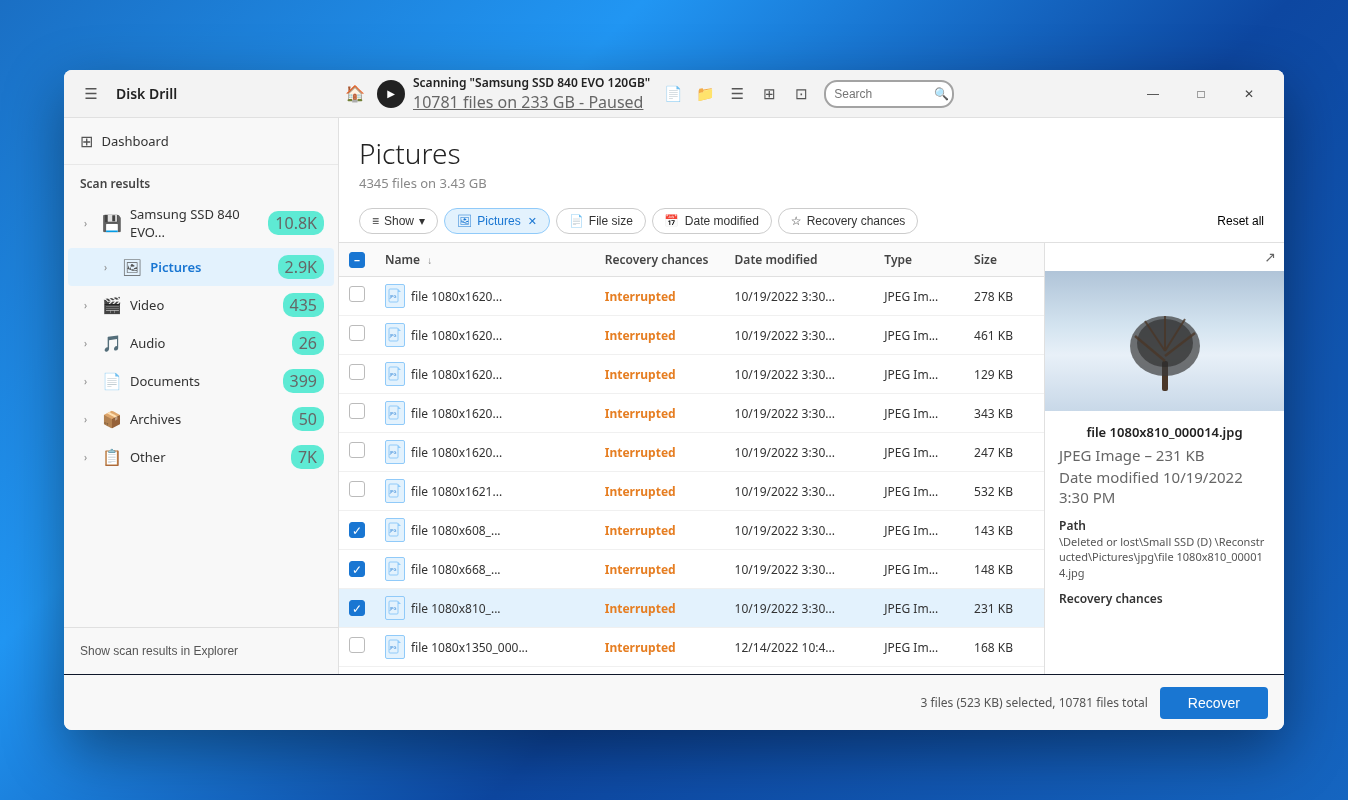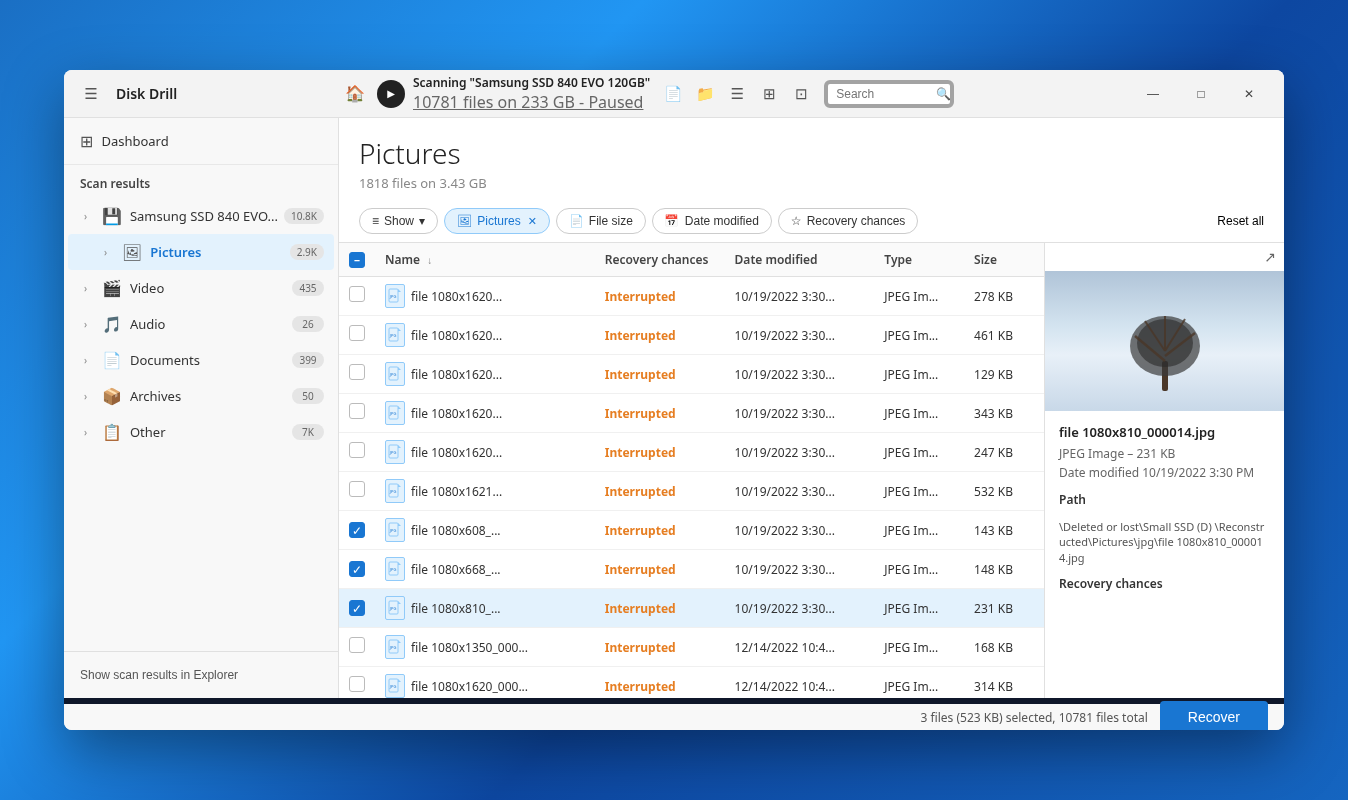--- a/index.html
+++ b/index.html
@@ -80,22 +80,22 @@
       border: none;
       cursor: pointer;
       font-size: 15px;
       color: #555;
       display: flex; align-items: center; justify-content: center;
       border-radius: 4px;
     }
     .search-box {
       display: flex;
       align-items: center;
-      border: 4px solid #a3a3a3;
-      border-radius: 6px;
+      border: 2px solid #a3a3a3;
+      border-radius: 13px;
       padding: 0 8px;
       height: 28px;
       background: #fff;
       width: 130px;
     }
     .search-box input {
       border: none;
       outline: none;
       font-size: 12px;
       width: 100px;
@@ -157,23 +157,23 @@
       cursor: pointer;
       border-radius: 4px;
       margin: 0 4px;
     }
     .sidebar-item.active { background: #e3f2fd; }
     .sidebar-item.active .item-label { color: #1976d2; font-weight: 600; }
     .chevron-icon { font-size: 10px; color: #888; margin-right: 6px; width: 12px; }
     .item-icon { font-size: 16px; color: #555; margin-right: 8px; }
     .item-label { font-size: 13px; color: #333; flex: 1; }
     .item-badge {
-      font-size: 10px;
+      font-size: 16px;
       color: #666;
-      background: #e5e5e5;
+      background: #5eead4;
       border-radius: 10px;
       padding: 1px 7px;
       min-width: 32px;
       text-align: center;
     }
     .sidebar-footer {
       margin-top: auto;
       border-top: 1px solid #e0e0e0;
       padding: 10px 16px;
     }
@@ -366,51 +366,52 @@
       transform: translateX(-50%);
     }
     .detail-info {
       padding: 12px 14px;
     }
     .detail-filename {
       font-size: 13px;
       font-weight: 600;
       color: #222;
       margin-bottom: 4px;
+      text-align: center;
     }
     .detail-meta {
-      font-size: 12px;
+      font-size: 15px;
       color: #666;
       margin-bottom: 2px;
     }
     .detail-section-title {
       font-size: 12px;
       font-weight: 600;
       color: #333;
       margin-top: 10px;
-      margin-bottom: 11px;
+      margin-bottom: 0;
     }
     .detail-path {
       font-size: 11px;
       color: #555;
       word-break: break-all;
       line-height: 1.4;
     }
     .detail-recovery-title {
       font-size: 12px;
       font-weight: 600;
       color: #333;
       margin-top: 10px;
     }
 
     
     .bottom-bar {
-      height: 32px;
+      height: 56px;
       background: #f8f8f8;
-      border-top: 6px solid #0f172a;
+      border-top: 1px solid #0f172a;
       display: flex;
       align-items: center;
       justify-content: flex-end;
       padding: 0 16px;
       gap: 12px;
       flex-shrink: 0;
     }
     .selection-info {
       font-size: 12px;
       color: #555;
@@ -520,21 +521,21 @@
         <span class="item-badge">7K</span>
       </div>
       <div class="sidebar-footer">
         <button class="show-scan-btn">Show scan results in Explorer</button>
       </div>
     </div>
 
     <div class="content">
       <div class="content-header">
         <h1 class="page-title">Pictures</h1>
-        <div class="page-subtitle">1818 files on 3.43 GB</div>
+        <div class="page-subtitle">4345 files on 3.43 GB</div>
       </div>
 
       <div class="filter-bar">
         <button class="filter-btn">
           <span>≡</span>
           <span>Show</span>
           <span>▾</span>
         </button>
         <button class="filter-btn active-filter">
           <span>🖼</span>

